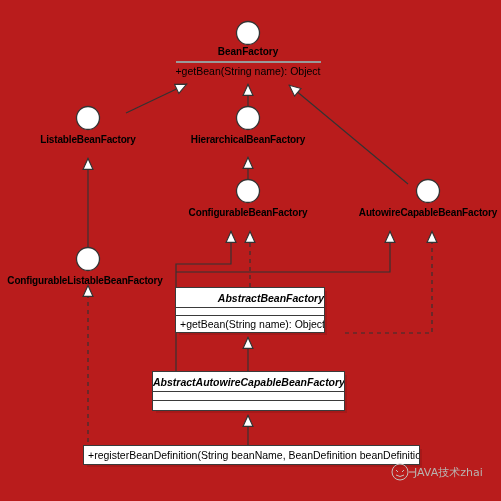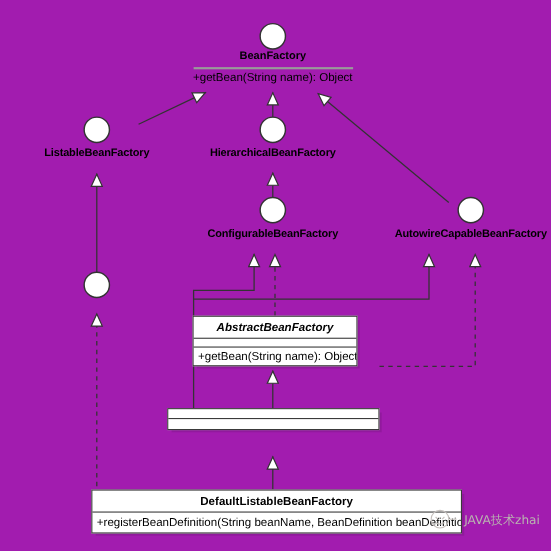--- a/index.html
+++ b/index.html
@@ -4,21 +4,21 @@
 <style>
   html, body {
     margin: 0;
     padding: 0;
     background: #ffffff;
   }
   #canvas {
     position: relative;
     width: 501px;
     height: 501px;
-    background: #a21caf;
+    background: #b91c1c;
     overflow: hidden;
     font-family: "Liberation Sans", sans-serif;
   }
   svg.layer {
     position: absolute;
     left: 0;
     top: 0;
     width: 501px;
     height: 501px;
   }
@@ -64,40 +64,39 @@
   }
   .cls .row {
     box-sizing: border-box;
     border-bottom: 1px solid #3a3a3a;
     white-space: nowrap;
     overflow: hidden;
     color: #000;
   }
   .cls .row:last-child { border-bottom: none; }
   .cls .name {
-    text-align: center;
+    text-align: right;
     font-size: 10.5px;
     font-weight: bold;
   }
   .cls .name.abstract {
     font-style: italic;
   }
   .cls .attr {
     text-align: left;
     font-size: 10.5px;
     padding-left: 4px;
   }
   .cls .empty { }
   .watermark {
     position: absolute;
     font-size: 11px;
     color: #b9b3b0;
     white-space: nowrap;
     font-family: "DejaVu Sans", sans-serif;
-    margin-left: 8px;
   }
 </style>
 </head>
 <body>
 
 <div id="canvas">
 
   <svg class="layer" viewBox="0 0 501 501" xmlns="http://www.w3.org/2000/svg">
     <defs>
       <marker id="hollowTri" markerWidth="14" markerHeight="14" refX="12.4" refY="6" orient="auto" markerUnits="userSpaceOnUse">
@@ -148,34 +147,35 @@
   <div class="bf-method" style="left:248px; top:65px;">+getBean(String name): Object</div>
 
   <div class="iface-label" style="left:88px; top:134px;">ListableBeanFactory</div>
 
   <div class="iface-label" style="left:248px; top:134px;">HierarchicalBeanFactory</div>
 
   <div class="iface-label" style="left:248px; top:207px;">ConfigurableBeanFactory</div>
 
   <div class="iface-label" style="left:428px; top:207px;text-align:right;">AutowireCapableBeanFactory</div>
 
+  <div class="iface-label" style="left:85px; top:275px;">ConfigurableListableBeanFactory</div>
 
   <div class="cls" style="left:175px; top:287px; width:150px;">
     <div class="row name abstract" style="height:20px; line-height:20px;">AbstractBeanFactory</div>
     <div class="row attr empty" style="height:8px; line-height:8px;"></div>
     <div class="row attr" style="height:16px; line-height:16px;">+getBean(String name): Object</div>
   </div>
 
   <div class="cls" style="left:152px; top:371px; width:193px;">
+    <div class="row name abstract" style="height:20px; line-height:20px;">AbstractAutowireCapableBeanFactory</div>
     <div class="row attr empty" style="height:9px; line-height:9px;"></div>
     <div class="row attr empty" style="height:9px; line-height:9px;"></div>
   </div>
 
   <div class="cls" style="left:83px; top:445px; width:337px;">
-    <div class="row name" style="height:20px; line-height:20px;">DefaultListableBeanFactory</div>
     <div class="row attr" style="height:18px; line-height:18px;">+registerBeanDefinition(String beanName, BeanDefinition beanDefinition)</div>
   </div>
 
   <svg class="layer" viewBox="0 0 501 501" xmlns="http://www.w3.org/2000/svg">
     <g stroke="#c6c0bd" fill="none" stroke-width="1">
       <circle cx="400" cy="472" r="8"></circle>
       <path d="M396,470 l2,2 M404,470 l-2,2" stroke="#c6c0bd"></path>
       <path d="M396,475 q4,3 8,0" stroke="#c6c0bd"></path>
       <line x1="409" y1="472" x2="415" y2="472" stroke="#c6c0bd"></line>
     </g>

